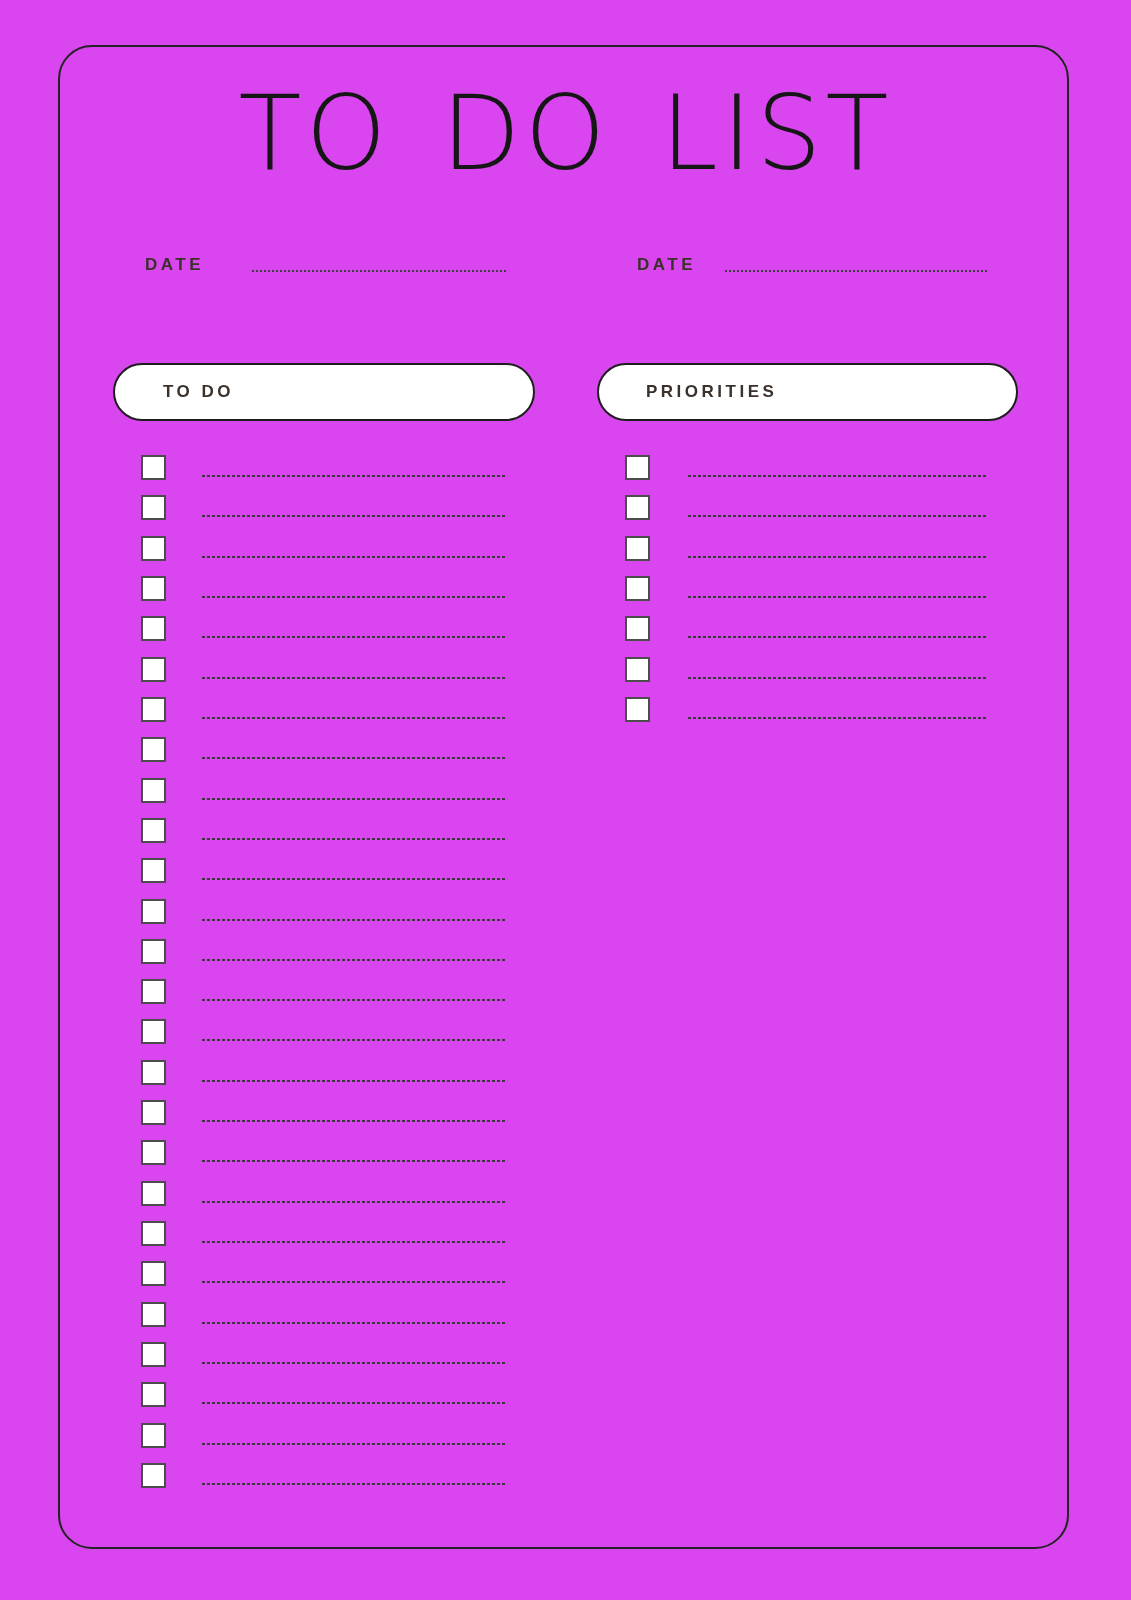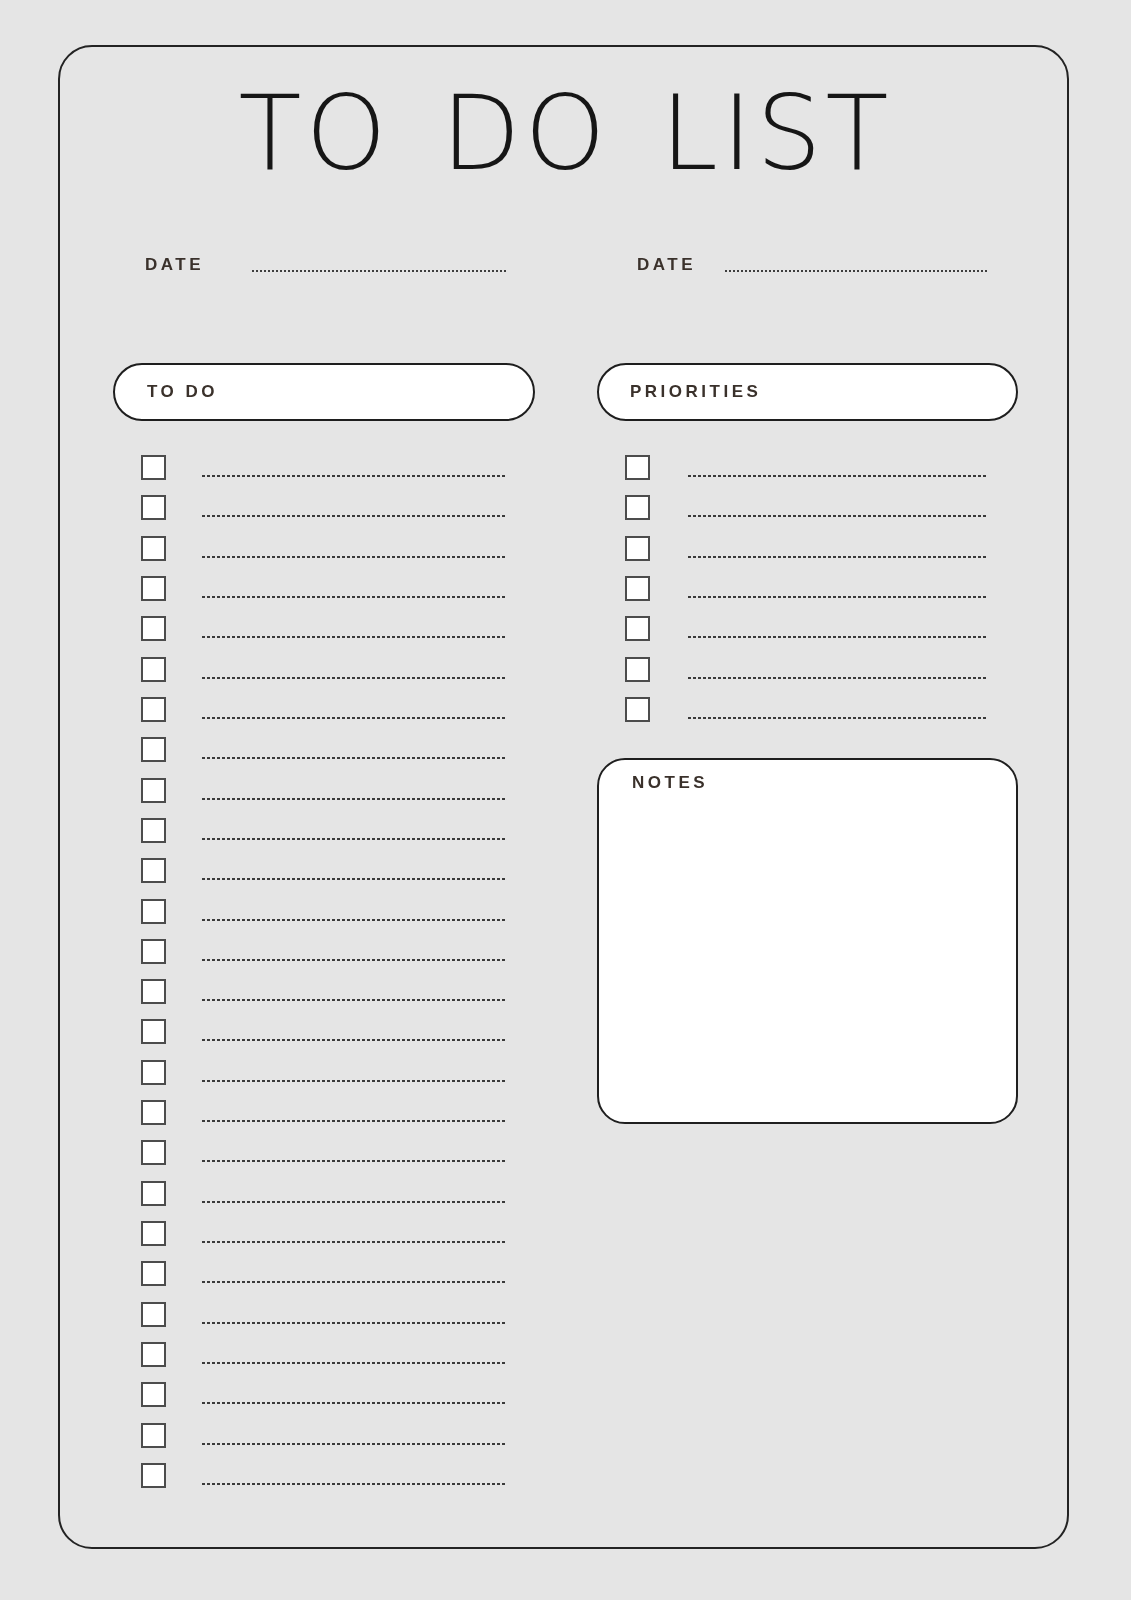--- a/index.html
+++ b/index.html
@@ -1,17 +1,17 @@
 <!DOCTYPE html>
 <html><head>
 <meta charset="utf-8">
 <style>
   html,body{margin:0;padding:0;background:#ffffff;}
   body{width:1131px;height:1600px;font-family:"Liberation Sans",sans-serif;}
-  .canvas{position:relative;width:1131px;height:1600px;background:#e5e5e5;overflow:hidden;}
+  .canvas{position:relative;width:1131px;height:1600px;background:#d946ef;overflow:hidden;}
 
   .frame{position:absolute;left:58px;top:45px;width:1011px;height:1504px;
          border:2px solid #232323;border-radius:34px;box-sizing:border-box;}
 
   .title{position:absolute;left:0;top:82px;width:1131px;margin:0;text-align:center;
          font-family:"DejaVu Sans","Liberation Sans",sans-serif;font-weight:200;
          font-size:103px;line-height:1.0;letter-spacing:4px;word-spacing:14px;color:#161616;}
 
   .lbl{position:absolute;font-weight:bold;font-size:17px;letter-spacing:3.5px;color:#3a312b;line-height:17px;}
   .month-lbl{left:145px;top:256px;}
@@ -19,21 +19,21 @@
 
   .dash{height:2px;background:repeating-linear-gradient(90deg,#3e3e3e 0 2px,transparent 2px 4px);}
   .fieldline{position:absolute;top:270px;}
   .month-line{left:252px;width:254px;}
   .date-line{left:725px;width:263px;}
 
   .pill{position:absolute;top:363px;height:58px;border:2px solid #1e1e1e;border-radius:30px;
         box-sizing:border-box;display:flex;align-items:center;background:#fff;}
   .pill-todo{left:113px;width:422px;padding-left:32px;}
   .pill-pri{left:597px;width:421px;padding-left:31px;}
-  .pill .plabel{font-weight:bold;font-size:17px;letter-spacing:3.5px;color:#3a312b;}
+  .pill .plabel{font-weight:bold;font-size:17px;letter-spacing:3.5px;color:#3a312b;margin-left:16px;}
 
   .row{position:absolute;height:26px;}
   .cbox{position:absolute;left:0;top:0;width:21px;height:21px;border:2px solid #4c4c4c;background:#fff;}
   .rowline{position:absolute;top:20px;background:repeating-linear-gradient(90deg,#3a3a3a 0 3px,transparent 3px 5px);height:2px;}
 
   .panel{position:absolute;left:597px;width:421px;border:2px solid #1f1f1f;border-radius:28px;
          box-sizing:border-box;background:#fff;}
   .panel-notes{top:758px;height:366px;}
   .panel-reminder{top:1153px;height:335px;}
   .panel .panel-lbl{position:absolute;left:33px;top:13px;font-weight:bold;font-size:17px;
@@ -194,19 +194,15 @@
       <div class="row" style="left: 625px; top: 656.6px; width: 363px;">
         <span class="cbox"></span>
         <span class="rowline" style="left: 63px; width: 300px;"></span>
       </div>
       <div class="row" style="left: 625px; top: 696.92px; width: 363px;">
         <span class="cbox"></span>
         <span class="rowline" style="left: 63px; width: 300px;"></span>
       </div>
     </div>
 
-  <div class="panel panel-notes">
-    <span class="panel-lbl">NOTES</span>
-    <div class="panel-content"></div>
-  </div>
 
 
 </div>
 
 </body></html>

